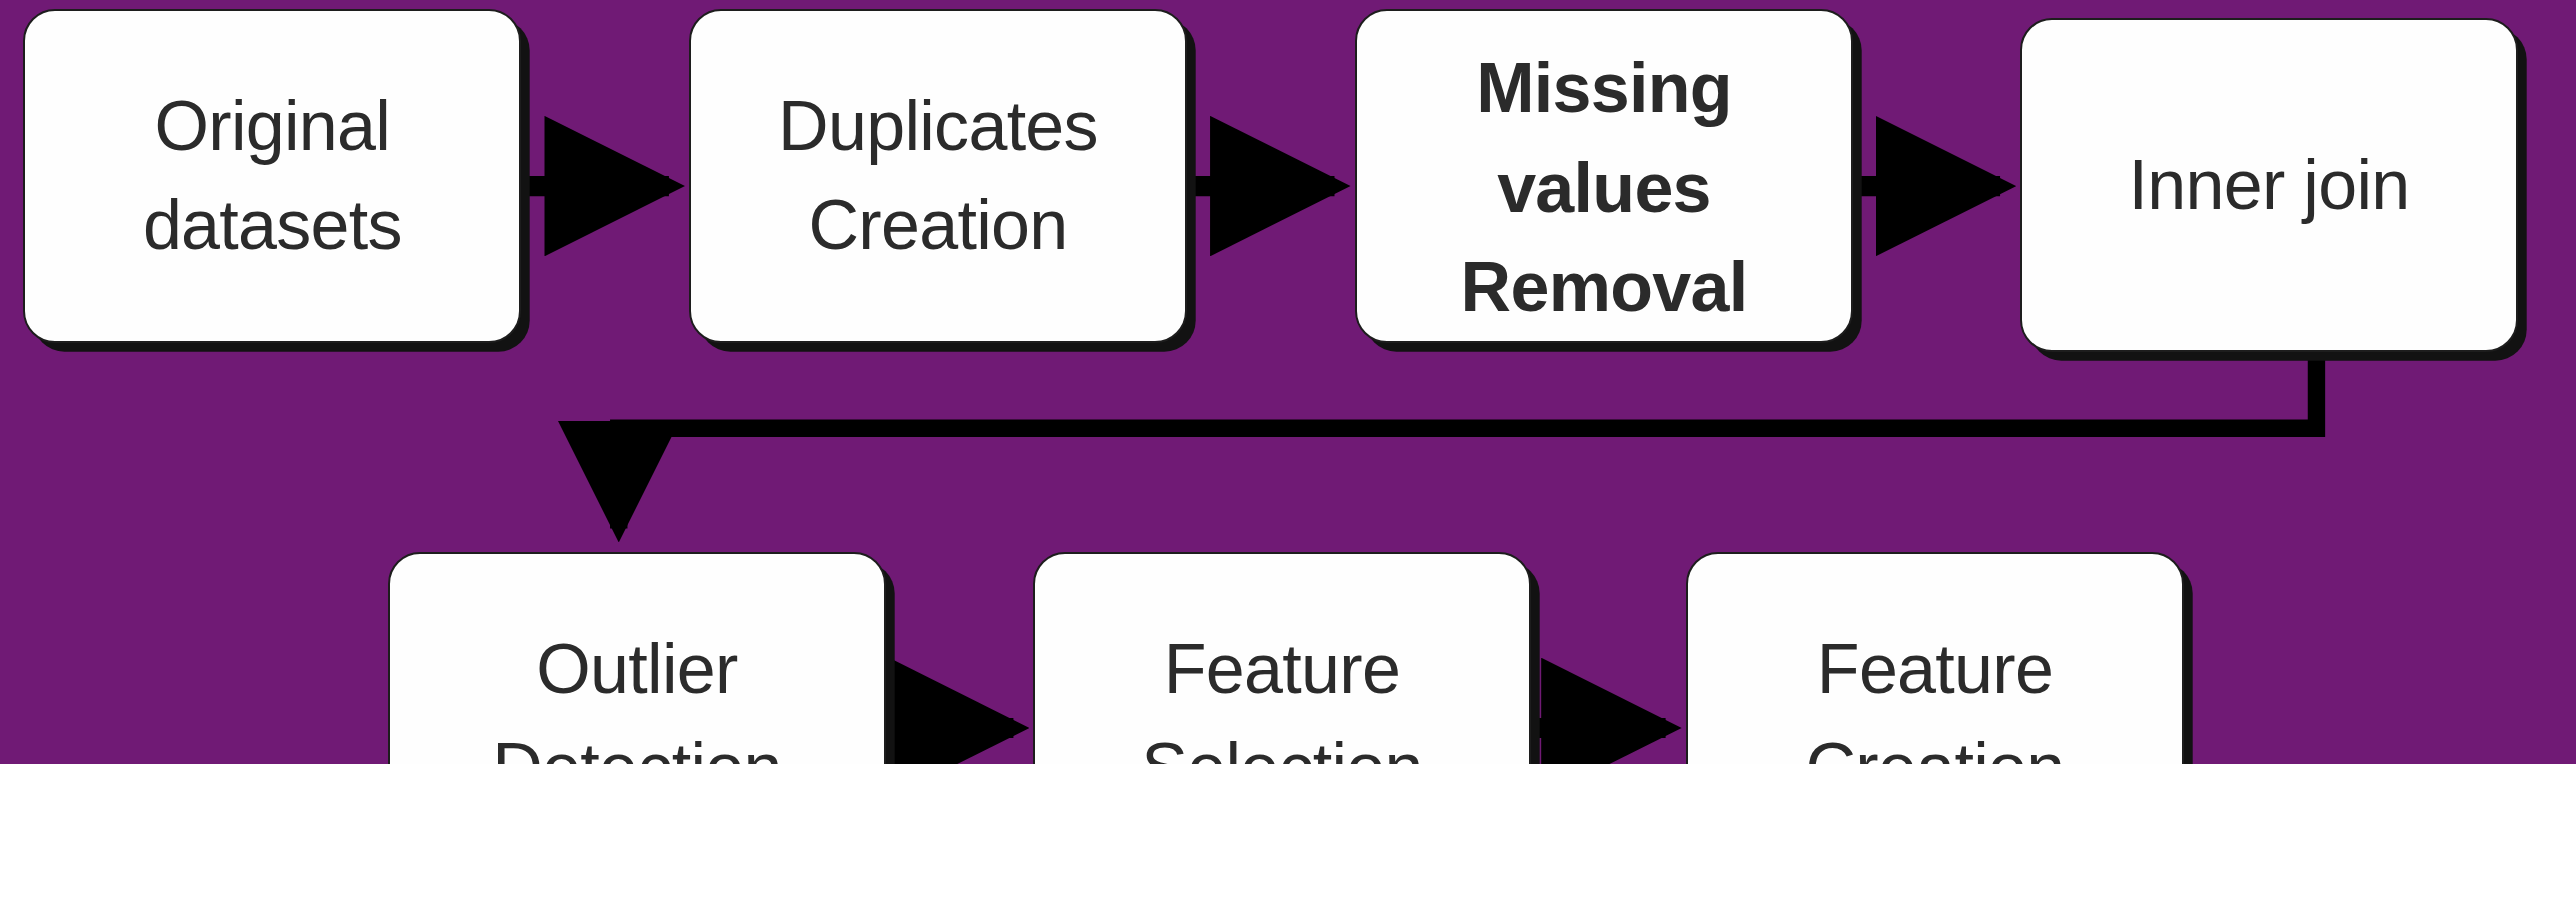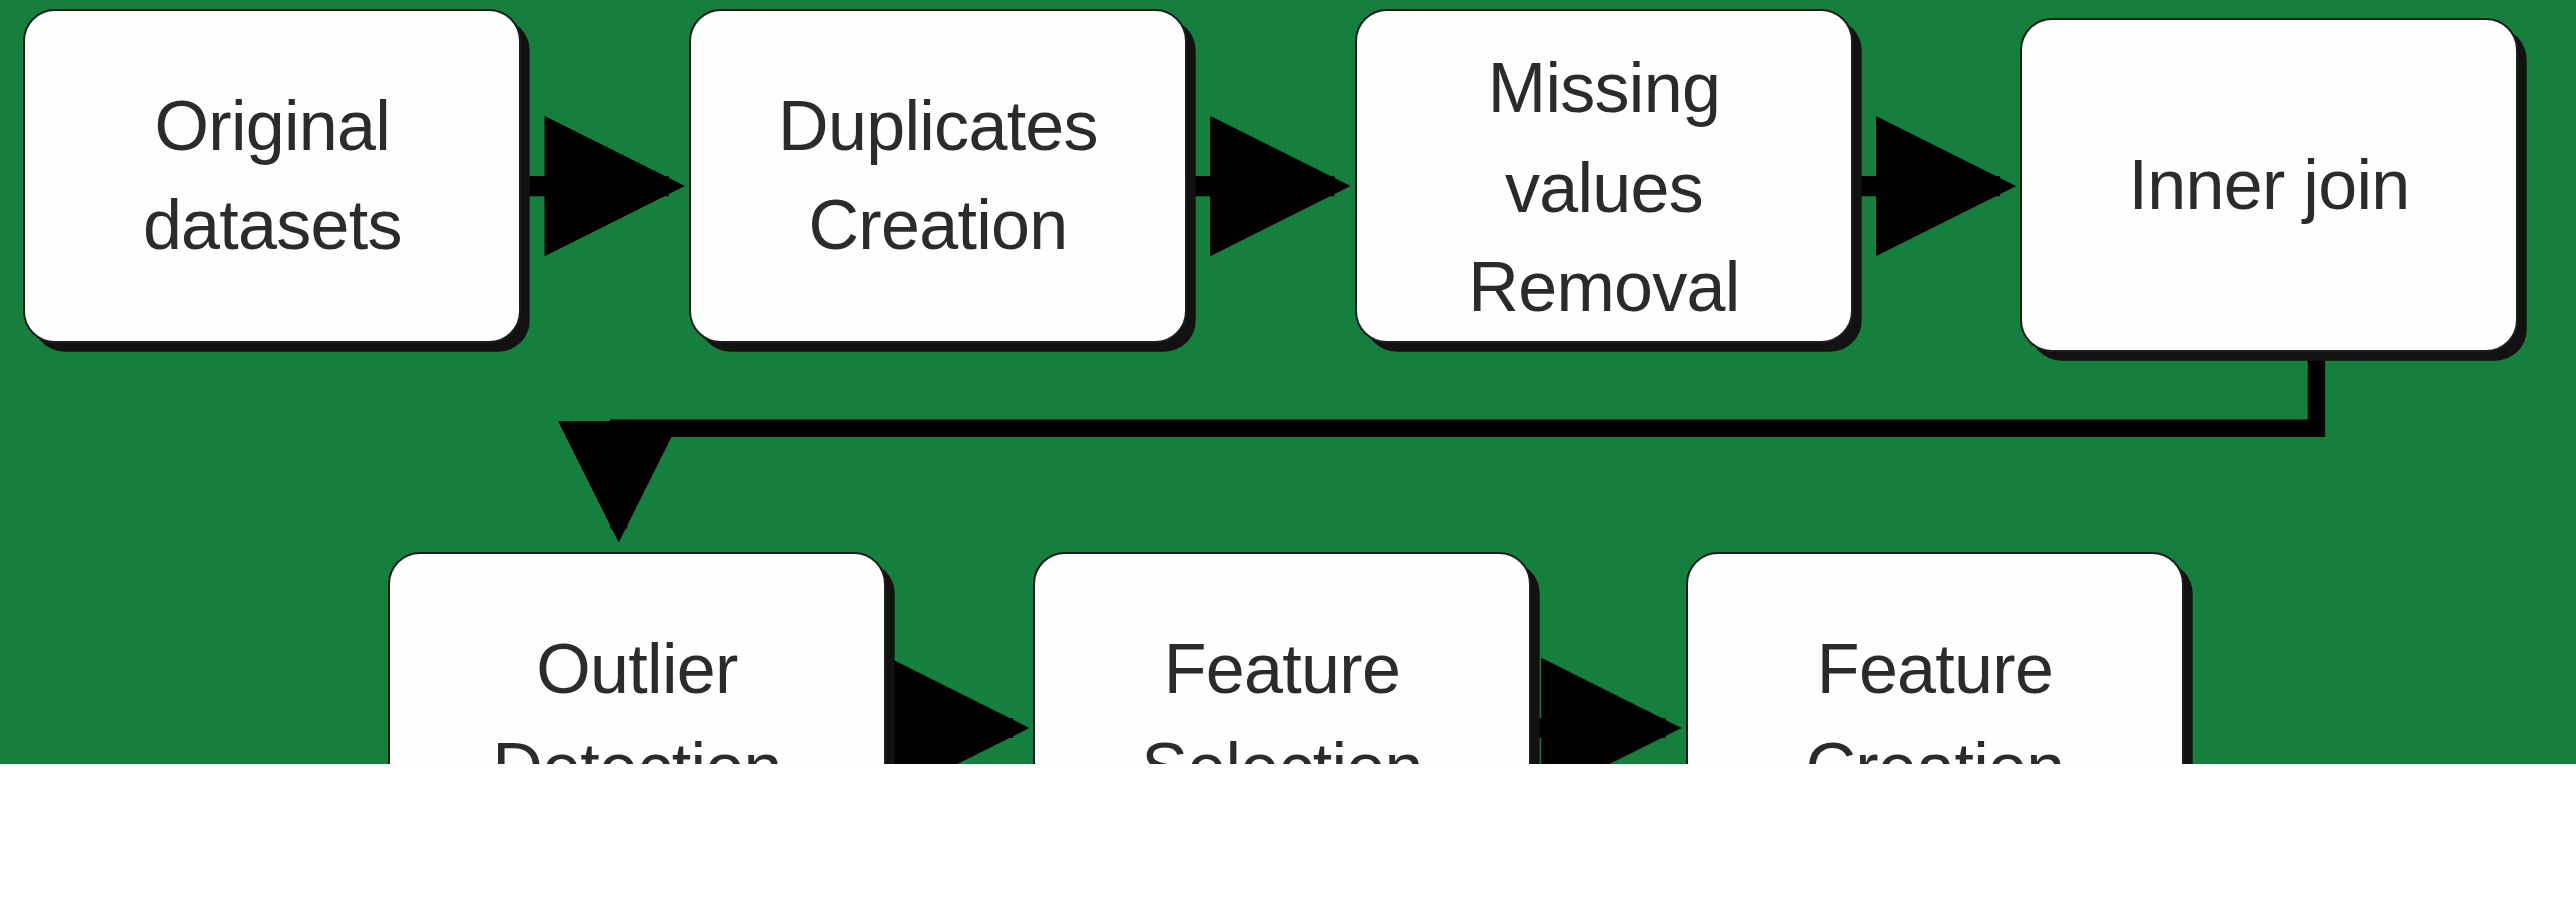--- a/index.html
+++ b/index.html
@@ -8,21 +8,21 @@
     padding: 0;
     background: #ffffff;
   }
   body {
     font-family: "Liberation Sans", sans-serif;
   }
   #canvas {
     position: relative;
     width: 2576px;
     height: 764px;
-    background: #15803d;
+    background: #701a75;
     overflow: hidden;
   }
   #edges {
     position: absolute;
     left: 0;
     top: 0;
     width: 2576px;
     height: 908px;
     pointer-events: none;
   }
@@ -50,20 +50,21 @@
     white-space: pre-line;
     padding: 0 6.7px;
   }
   
   .node.overflow-text {
     overflow: visible;
   }
   .node.overflow-text .node-label {
     position: relative;
     top: 12px;
+    font-weight: bold;
   }
 </style>
 </head>
 <body>
 
 <div id="canvas">
 
   <svg id="edges" viewBox="0 0 3851 1357" xmlns="http://www.w3.org/2000/svg">
     <defs>
       <marker id="arrow-right" markerWidth="7" markerHeight="7" refX="6.2" refY="3.5" orient="auto" markerUnits="strokeWidth">

